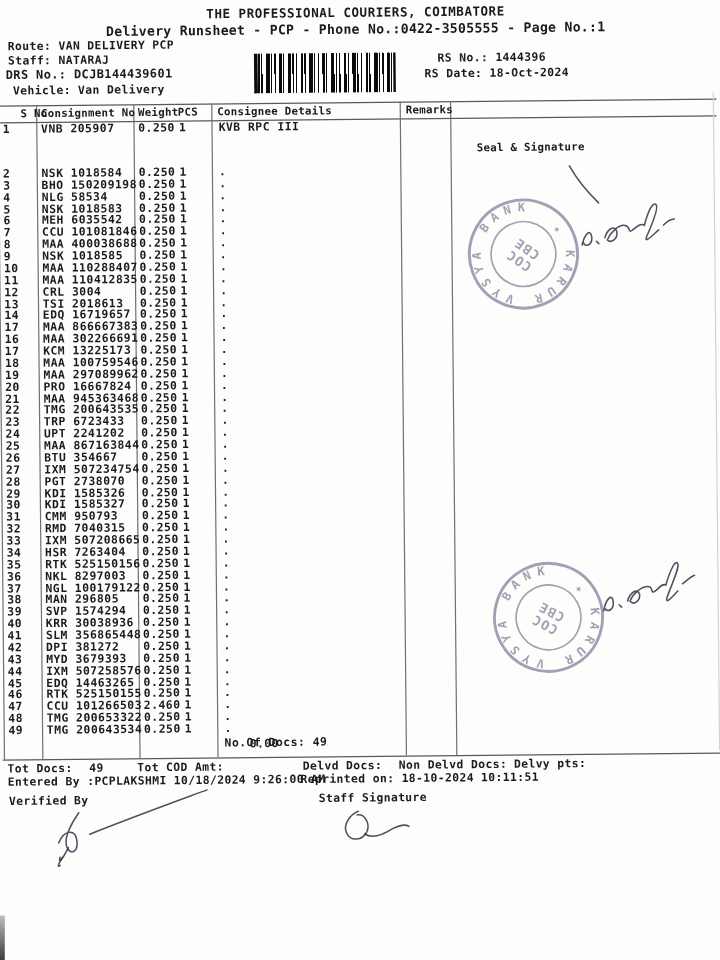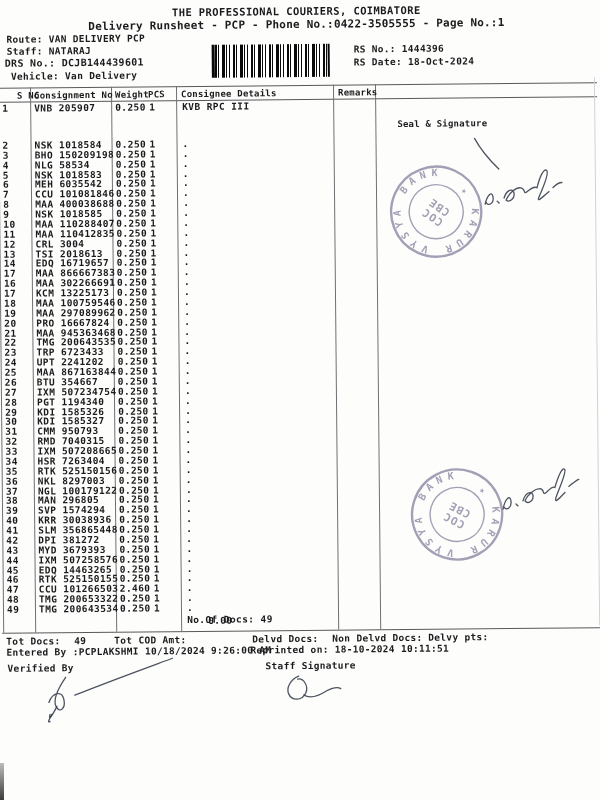--- a/index.html
+++ b/index.html
@@ -66,21 +66,21 @@
       <span>DRS No.:</span>
       <span>DCJB144439601</span>
     </div>
     <div class="abs hline-lbl" style="left:14px;top:68px;">
       <span>Vehicle:</span>
       <span>Van Delivery</span>
     </div>
 
     <div class="abs barcode"></div>
 
-    <div class="abs hline-lbl" style="left:357px;top:44px;">
+    <div class="abs hline-lbl" style="left:368px;top:44px;">
       <span>RS No.:</span>
       <span>1444396</span>
     </div>
     <div class="abs hline-lbl" style="left:357px;top:57px;">
       <span>RS Date:</span>
       <span>18-Oct-2024</span>
     </div>
 
     <div class="hl" style="top:85px;"></div>
     <div class="hl" style="top:99px;"></div>
@@ -285,21 +285,21 @@
         </div>
         <div class="t-row">
           <span class="c sno">27</span>
           <span class="c con">IXM 507234754</span>
           <span class="c wt">0.250</span>
           <span class="c pcs">1</span>
           <span class="c dot">.</span>
         </div>
         <div class="t-row">
           <span class="c sno">28</span>
-          <span class="c con">PGT 1194340</span>
+          <span class="c con">PGT 2738070</span>
           <span class="c wt">0.250</span>
           <span class="c pcs">1</span>
           <span class="c dot">.</span>
         </div>
         <div class="t-row">
           <span class="c sno">29</span>
           <span class="c con">KDI 1585326</span>
           <span class="c wt">0.250</span>
           <span class="c pcs">1</span>
           <span class="c dot">.</span>

